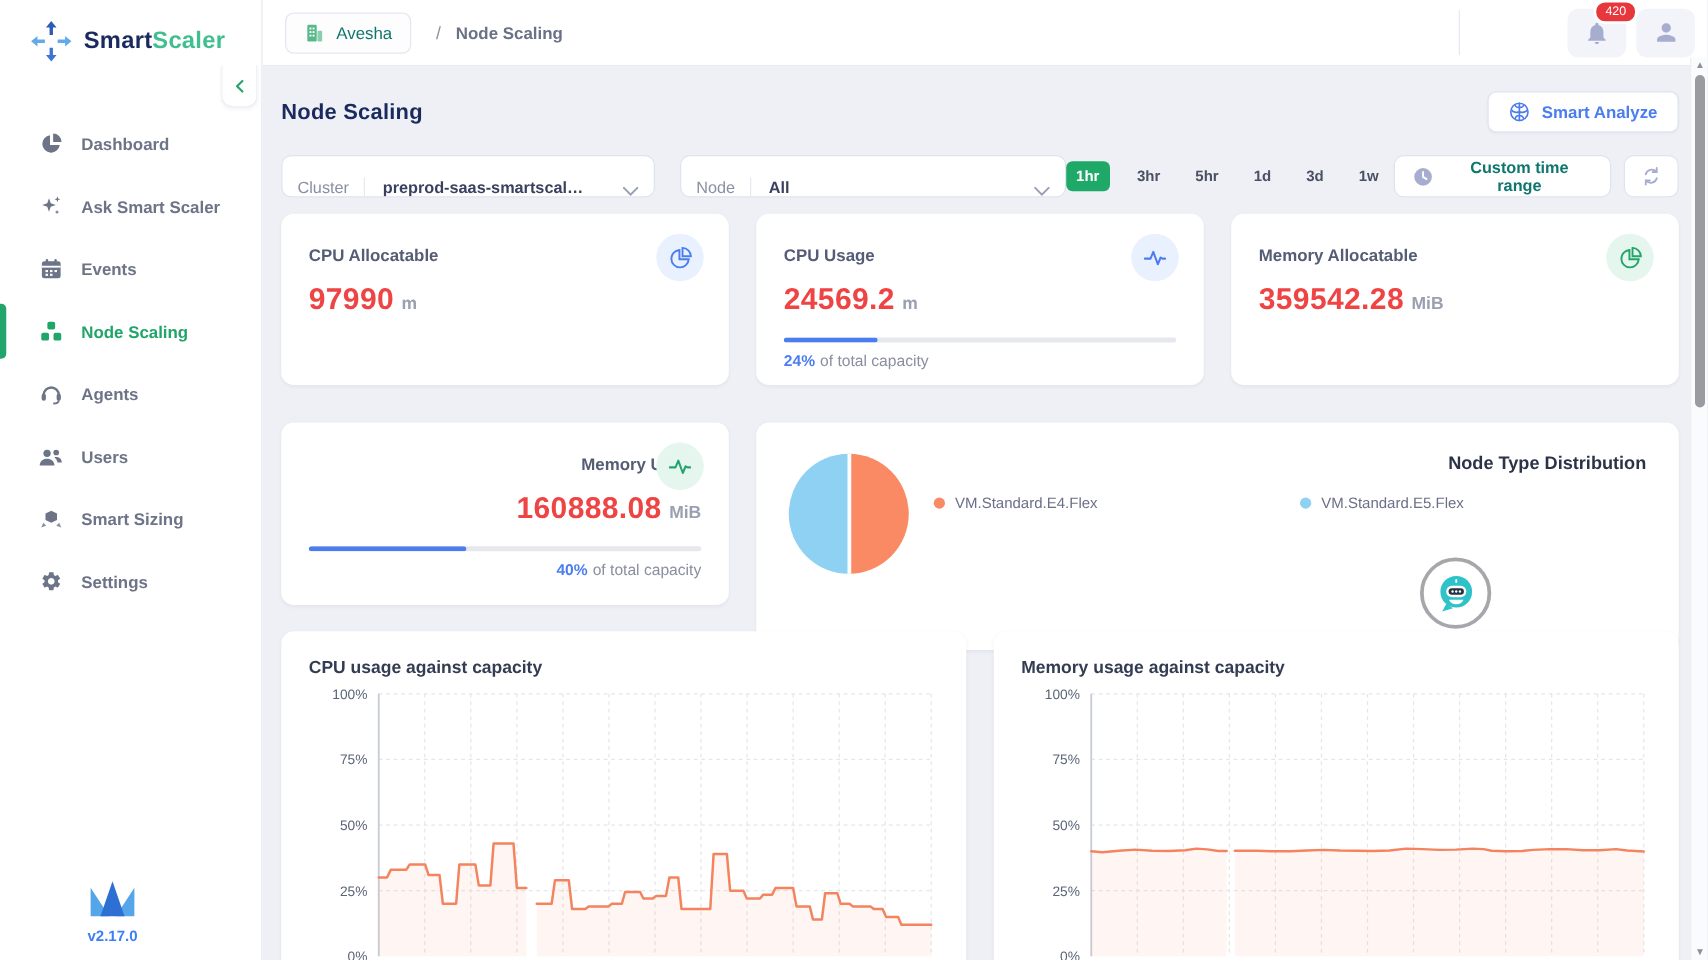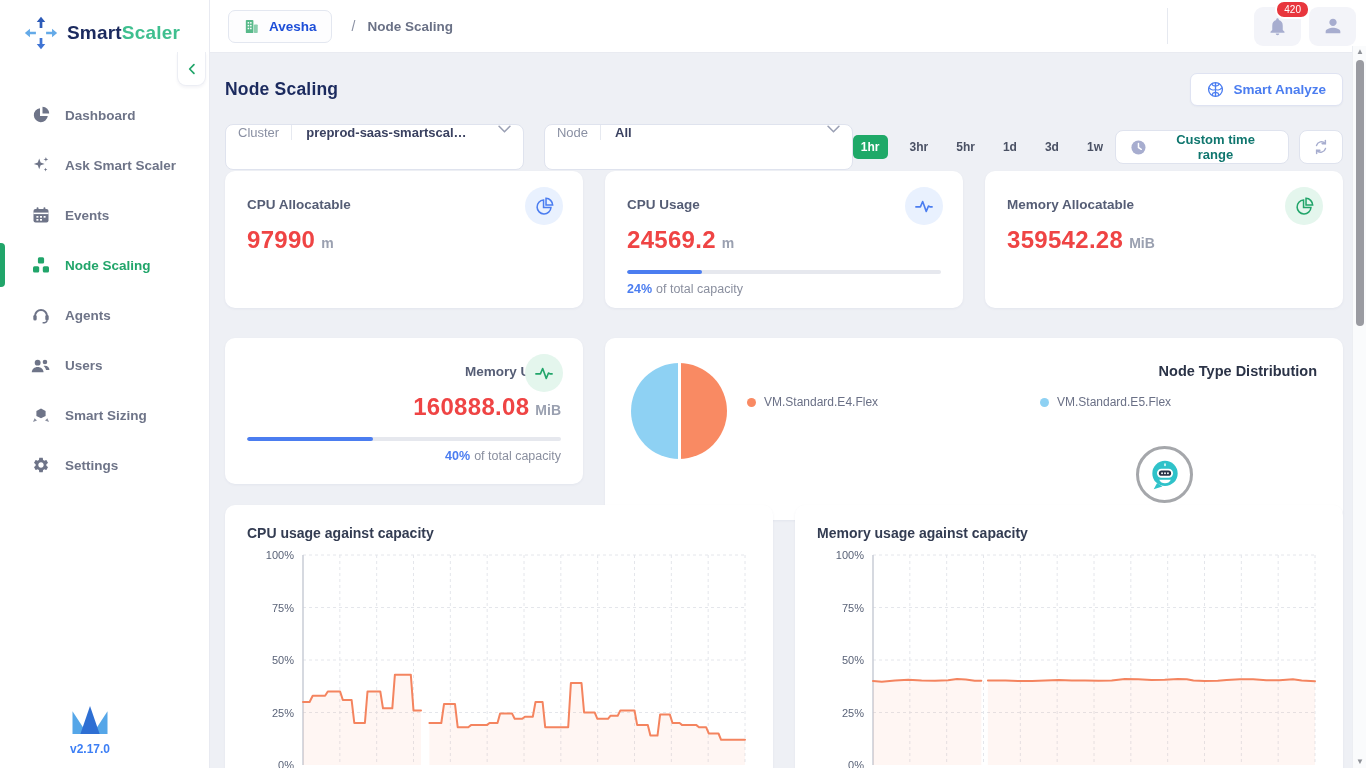--- a/index.html
+++ b/index.html
@@ -18,39 +18,39 @@
   .mi .lbl { font-size:13.5px; font-weight:700; }
   .mi.active { color:#21a56a; }
   .mi.active .ico { color:#21a56a; }
   .mi.active::before { content:""; position:absolute; left:0; top:3px; bottom:3px; width:5px; background:#21a56a; border-radius:0 4px 4px 0; }
   .version-box { position:absolute; left:0; bottom:12px; width:180px; text-align:center; }
   .version-box .ver { margin-top:2px; color:#3d7ff5; font-size:12px; font-weight:700; }
 
   
   .topbar { position:absolute; left:210px; top:0; width:1156px; height:53px; background:#fff; border-bottom:1px solid #e9ebf1; display:flex; align-items:center; padding:0 10px 0 18px; z-index:4; }
   .crumb-org { display:flex; align-items:center; gap:9px; border:1px solid #e3e7f0; background:#fdfdfe; border-radius:7px; padding:7px 14px; cursor:pointer; }
-  .crumb-org .org { font-size:13.5px; font-weight:700; color:#1d4ed8; }
+  .crumb-org .org { font-size:13.5px; font-weight:400; color:#0f766e; }
   .crumb-sep { margin:0 12px 0 20px; color:#8a90a3; font-size:14px; }
   .crumb-page { color:#6a7186; font-size:13.5px; font-weight:600; }
   .top-actions { margin-left:auto; display:flex; align-items:center; gap:8px; }
   .top-divider { width:1px; height:36px; background:#e6e9f0; margin-right:78px; }
   .icon-btn { position:relative; width:47px; height:39px; background:#f3f4f9; border:none; border-radius:9px; display:flex; align-items:center; justify-content:center; cursor:pointer; color:#a7adcf; }
   .badge { position:absolute; top:-7px; right:-9px; background:#e8363d; color:#fff; font-size:10px; font-weight:400; padding:2px 7px; border-radius:9px; border:2px solid #fff; font-family:"Liberation Sans",sans-serif; }
 
   
   .collapse-tab { position:absolute; left:177px; top:52px; width:29px; height:34px; background:#fff; border:1px solid #eceef4; border-top:none; border-radius:0 0 9px 9px; display:flex; align-items:center; justify-content:center; cursor:pointer; z-index:6; box-shadow:0 2px 3px rgba(30,40,90,.05); }
 
   
   .main { position:absolute; left:210px; top:53px; width:1142px; height:715px; overflow:hidden; }
   .page-head { position:absolute; left:15px; top:20px; width:1118px; display:flex; align-items:center; }
   .page-head h1 { font-size:17.5px; font-weight:700; color:#1b2a5e; letter-spacing:.2px; }
   .analyze { margin-left:auto; display:flex; align-items:center; gap:9px; background:#fff; border:1px solid #dfe3f2; border-radius:7px; padding:7px 16px; color:#4b7df0; font-size:13.5px; font-weight:700; cursor:pointer; box-shadow:0 1px 2px rgba(30,40,90,.04); font-family:"Liberation Sans",sans-serif; }
 
   .filters { position:absolute; left:15px; top:71px; width:1118px; display:flex; align-items:center; }
-  .select { display:flex; align-items:flex-start; background:#fff; border:1px solid #dfe3ee; border-radius:8px; height:46px; padding:0 12px; cursor:pointer; }
+  .select { display:flex; align-items:flex-end; background:#fff; border:1px solid #dfe3ee; border-radius:8px; height:34px; padding:0 12px; cursor:pointer; }
   .select.cluster { width:300px; } .select.node { width:310px; margin-left:20px; }
   .select .sl { color:#8a90a3; font-size:13px; padding-right:12px; border-right:1px solid #e6e9f0; }
   .select .sv { color:#3a4160; font-size:13px; font-weight:700; margin-left:14px; white-space:nowrap; overflow:hidden; }
   .select .chev { margin-left:auto; }
   .ranges { margin-left:auto; display:flex; align-items:center; gap:16px; }
   .rng { border:none; background:transparent; color:#4a5164; font-size:12px; font-weight:700; cursor:pointer; padding:5px 6px; border-radius:5px; font-family:"Liberation Sans",sans-serif; }
   .rng.active { background:#1fa968; color:#fff; padding:5px 8px; }
   .custom-range { margin-left:6px; display:flex; align-items:center; gap:10px; background:#fff; border:1px solid #dfe3ee; border-radius:8px; height:34px; padding:0 14px; color:#0f766e; font-size:13px; font-weight:600; cursor:pointer; font-family:"Liberation Sans",sans-serif; }
   .refresh { margin-left:10px; width:44px; height:34px; background:#fff; border:1px solid #dfe3ee; border-radius:8px; display:flex; align-items:center; justify-content:center; cursor:pointer; }
 

